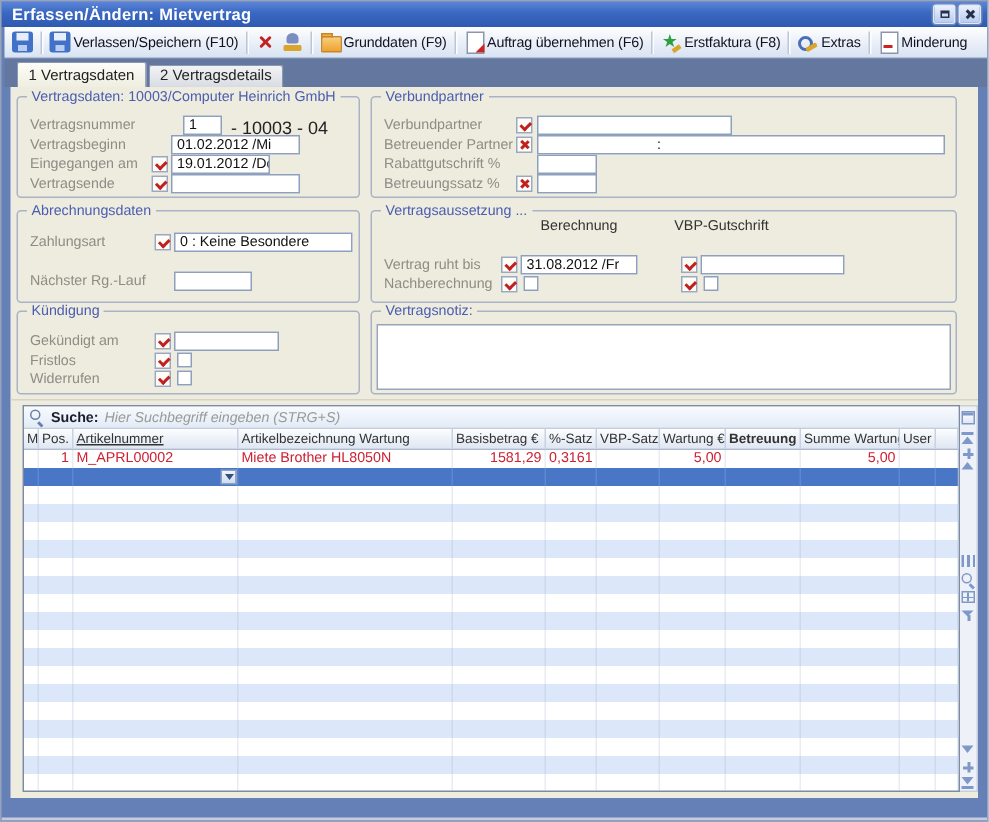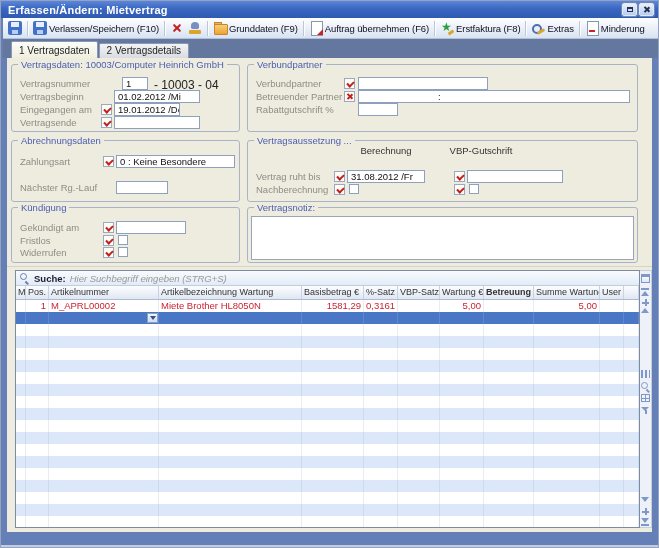--- a/index.html
+++ b/index.html
@@ -220,20 +220,25 @@
       </div>
       <div class="row" style="top:25px">
         <span class="lbl">Betreuender Partner</span>
         <span class="mini xx" style="left:96px"></span>
         <span class="fld" style="left:110px;width:272px"><span class="fv fv-mid">:</span></span>
       </div>
       <div class="row" style="top:38px">
         <span class="lbl">Rabattgutschrift %</span>
         <span class="fld" style="left:110px;width:40px"><span class="fv"></span></span>
       </div>
+      <div class="row" style="top:51px">
+        <span class="lbl">Betreuungssatz %</span>
+        <span class="mini xx" style="left:96px"></span>
+        <span class="fld" style="left:110px;width:40px"><span class="fv"></span></span>
+      </div>
     </div>
 
     <div class="group" style="left:4px;top:82px;width:229px;height:62px">
       <span class="gtitle">Abrechnungsdaten</span>
       <div class="row" style="top:14px">
         <span class="lbl">Zahlungsart</span>
         <span class="mini ck" style="left:91px"></span>
         <span class="fld" style="left:104px;width:119px"><span class="fv">0 : Keine Besondere</span></span>
       </div>
       <div class="row" style="top:40px">
@@ -291,21 +296,21 @@
   <div class="bottom">
     <div class="grid">
       <div class="searchbar">
         <span class="mag"></span>
         <span class="slabel">Suche:</span>
         <span class="sph">Hier Suchbegriff eingeben (STRG+S)</span>
       </div>
       <div class="gridhead" id="gridhead">
           <div class="hc" style="width: 10px;">M</div>
           <div class="hc" style="width: 23px;">Pos.</div>
-          <div class="hc" style="width: 110px;">Artikelnummer</div>
+          <div class="hc" style="width: 110px; text-decoration: underline;">Artikelnummer</div>
           <div class="hc" style="width: 143px;">Artikelbezeichnung Wartung</div>
           <div class="hc" style="width: 62px;">Basisbetrag €</div>
           <div class="hc" style="width: 34px;">%-Satz</div>
           <div class="hc" style="width: 42px;">VBP-Satz</div>
           <div class="hc" style="width: 44px;">Wartung €</div>
           <div class="hc" style="width: 50px; font-weight: bold;">Betreuung €</div>
           <div class="hc" style="width: 66px;">Summe Wartung €</div>
           <div class="hc" style="width: 24px;">User</div>
           <div class="hc" style="width: 15px;"></div>
         </div>

